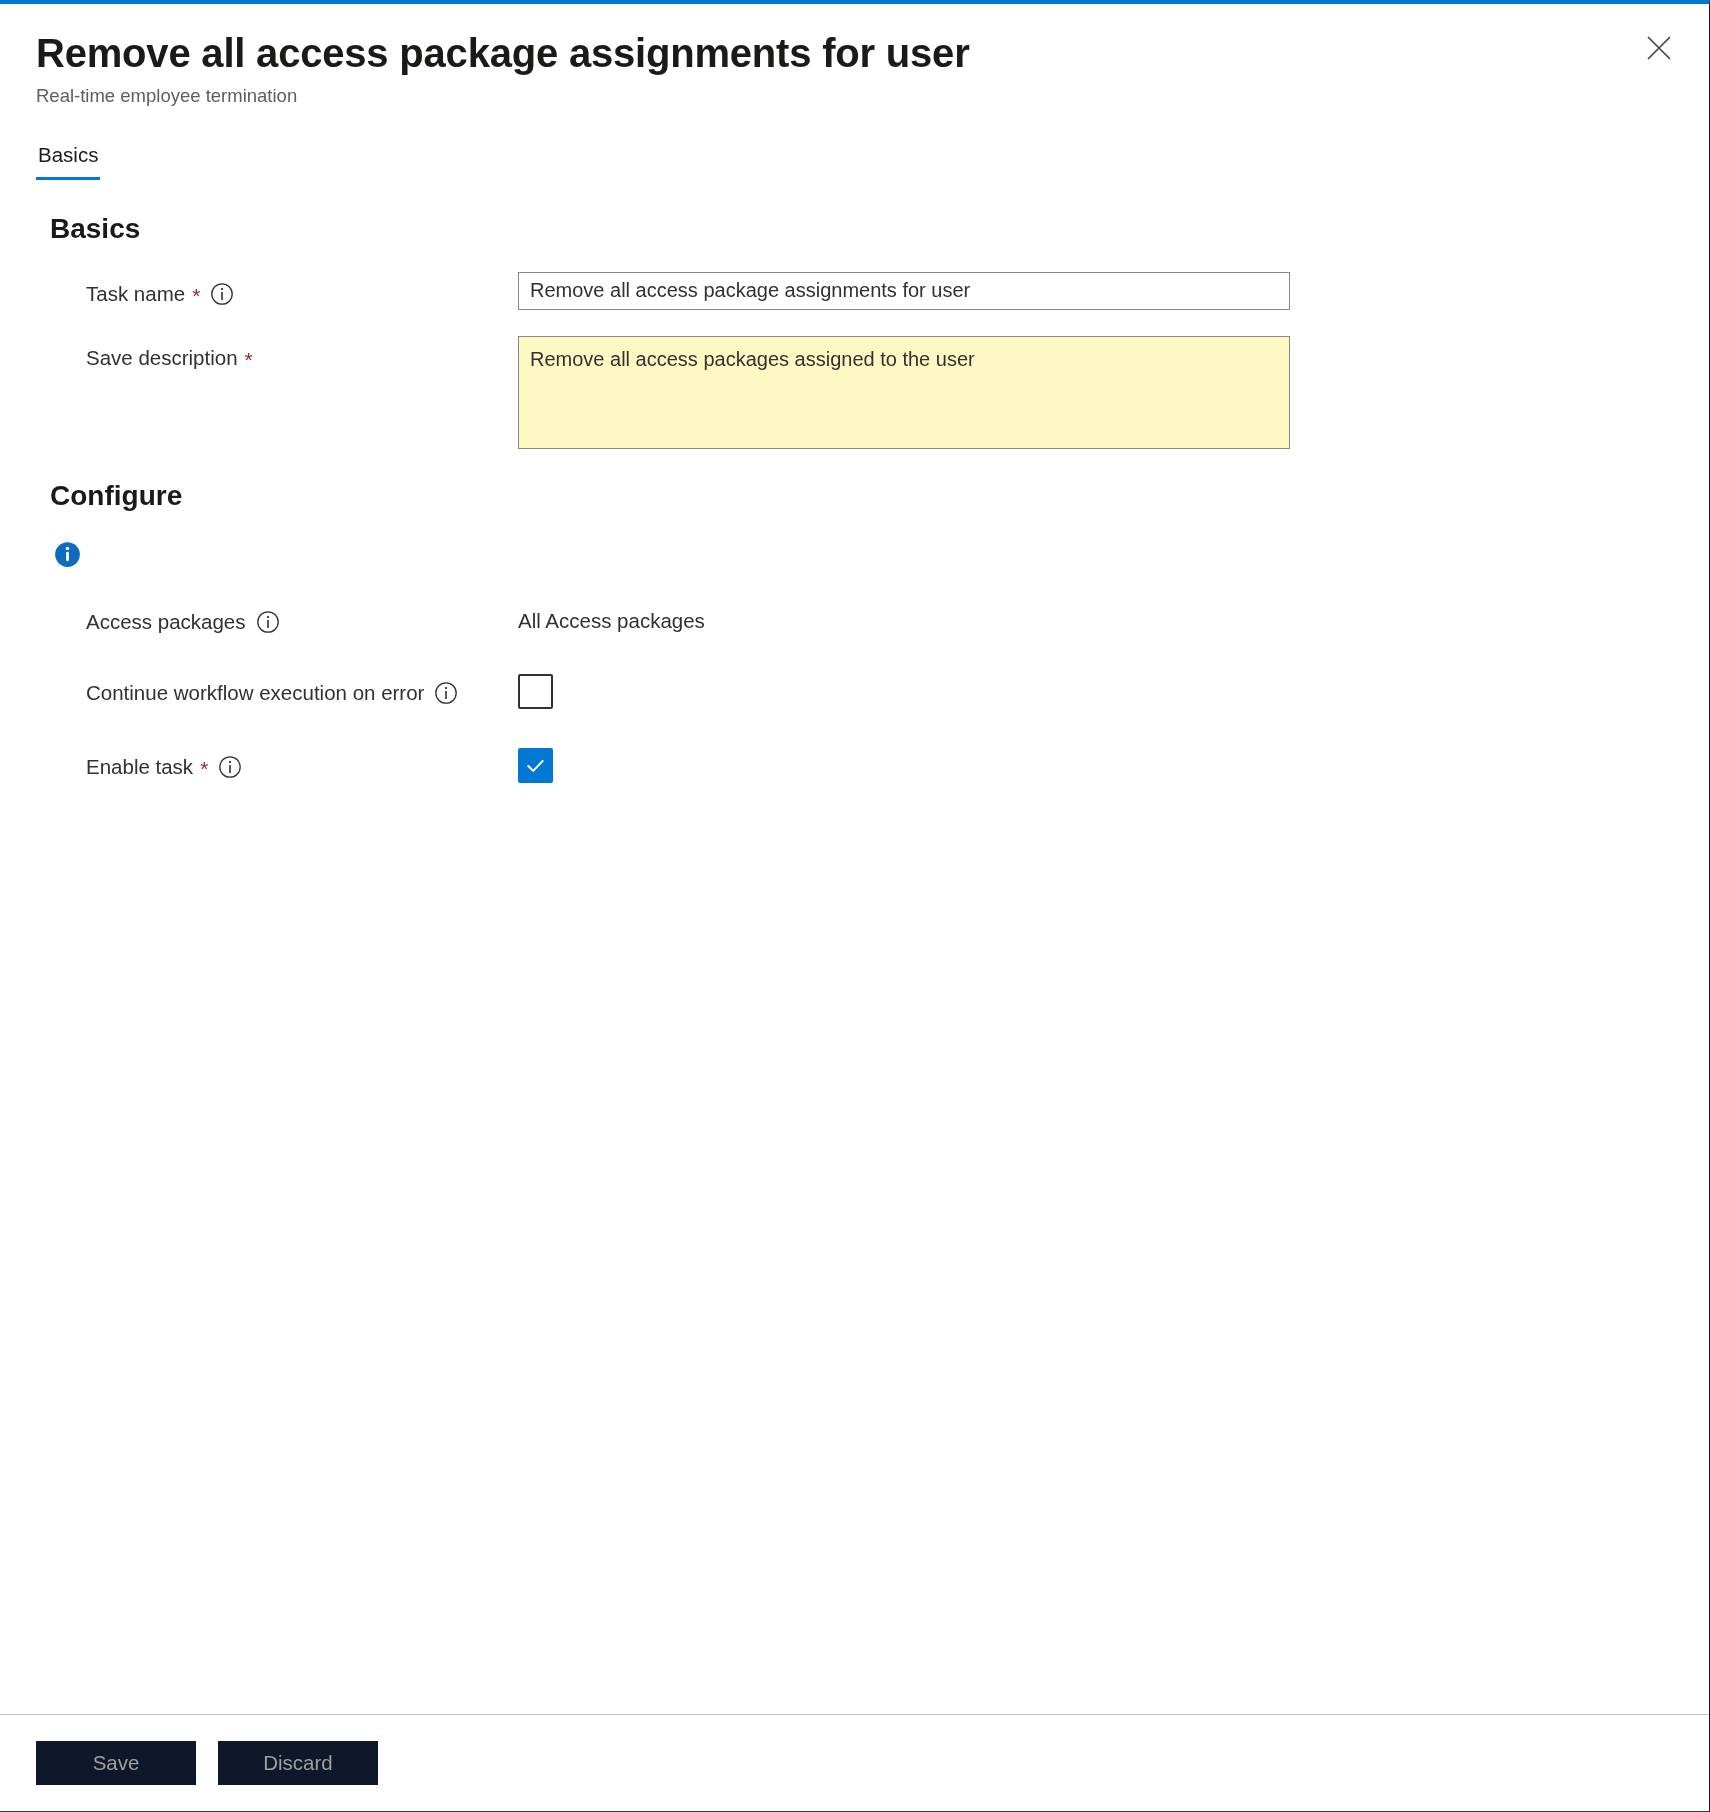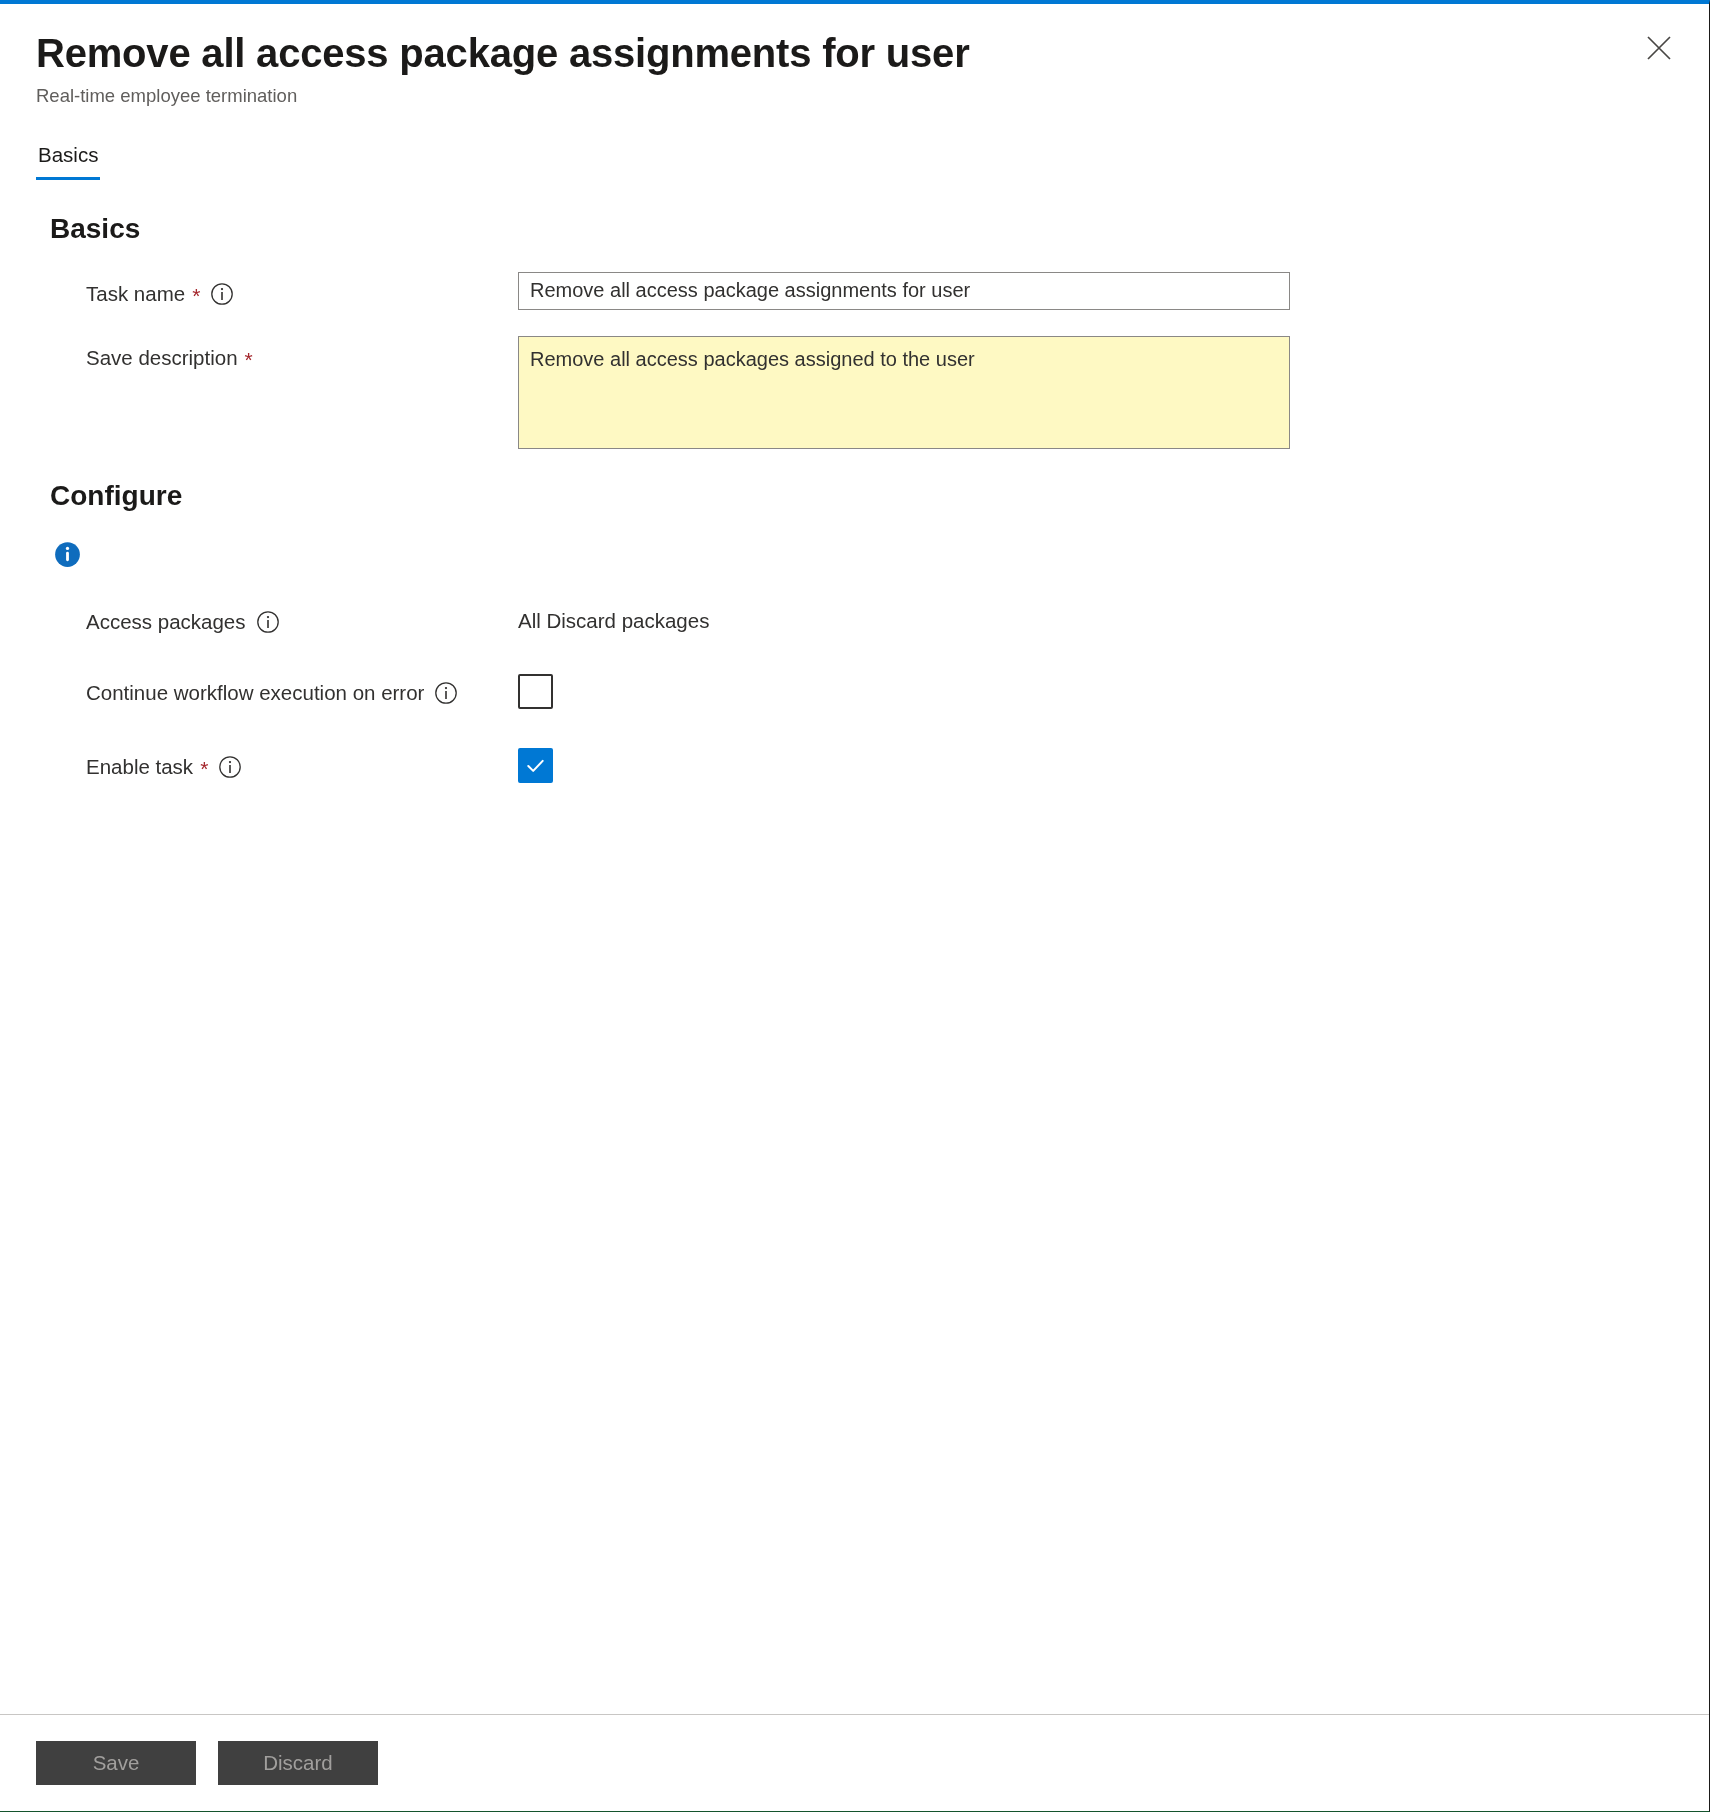--- a/index.html
+++ b/index.html
@@ -220,21 +220,21 @@
   .blade-footer {
     flex: 0 0 auto;
     border-top: 1px solid #c8c6c4;
     padding: 26px 36px;
     display: flex;
     gap: 22px;
   }
   .footer-button {
     min-width: 160px;
     height: 44px;
-    background: #404040;
+    background: #0f172a;
     border: none;
     color: #a19f9d;
     font-family: inherit;
     font-size: 20.5px;
     cursor: default;
     padding: 0 22px;
   }
 </style>
 </head>
 <body>
@@ -305,21 +305,21 @@
         <span>Access packages</span>
         <span class="info-circle">
           <svg width="24" height="24" viewBox="0 0 24 24" aria-hidden="true">
             <circle cx="12" cy="12" r="10.2" fill="none" stroke="#323130" stroke-width="1.3"></circle>
             <circle cx="12" cy="7.1" r="1.15" fill="#323130"></circle>
             <rect x="11.2" y="10" width="1.6" height="8" fill="#323130"></rect>
           </svg>
         </span>
       </div>
       <div class="form-control">
-        <div class="static-value">All Discard packages</div>
+        <div class="static-value">All Access packages</div>
       </div>
     </div>
 
     <div class="form-row row-value-offset">
       <div class="form-label">
         <span>Continue workflow execution on error</span>
         <span class="info-circle">
           <svg width="24" height="24" viewBox="0 0 24 24" aria-hidden="true">
             <circle cx="12" cy="12" r="10.2" fill="none" stroke="#323130" stroke-width="1.3"></circle>
             <circle cx="12" cy="7.1" r="1.15" fill="#323130"></circle>

